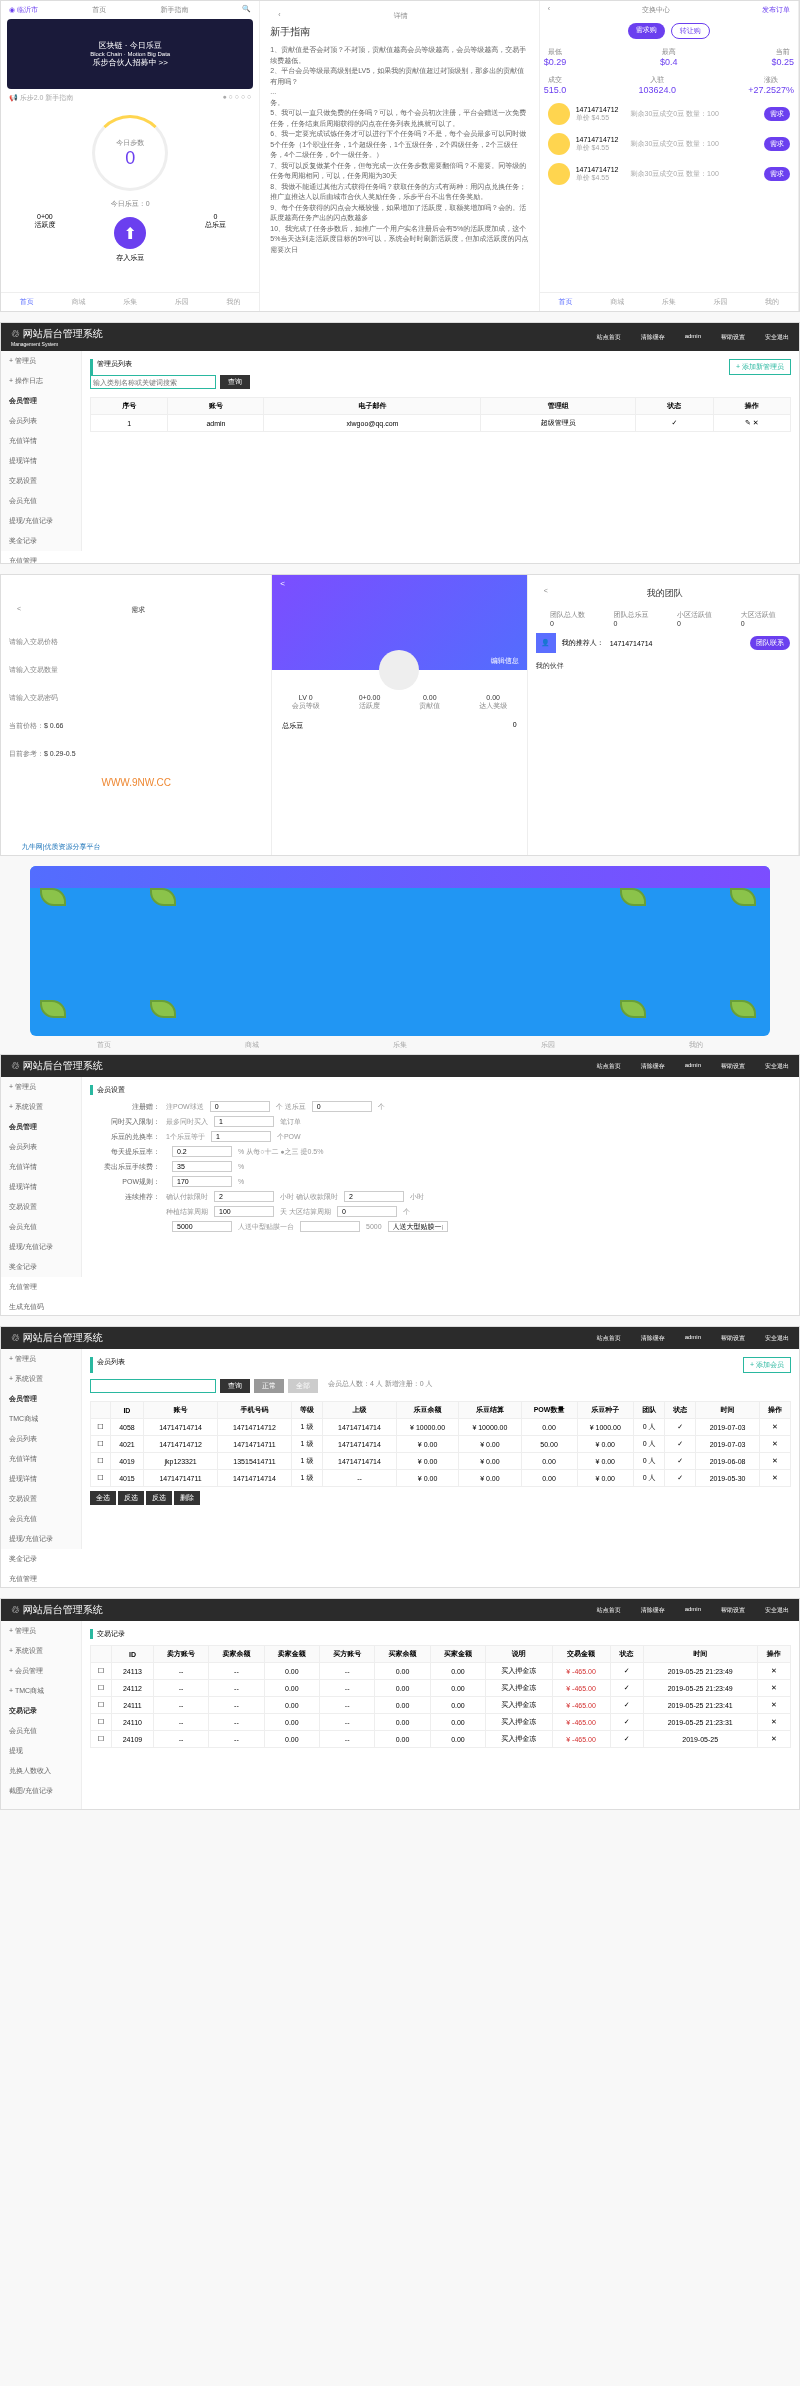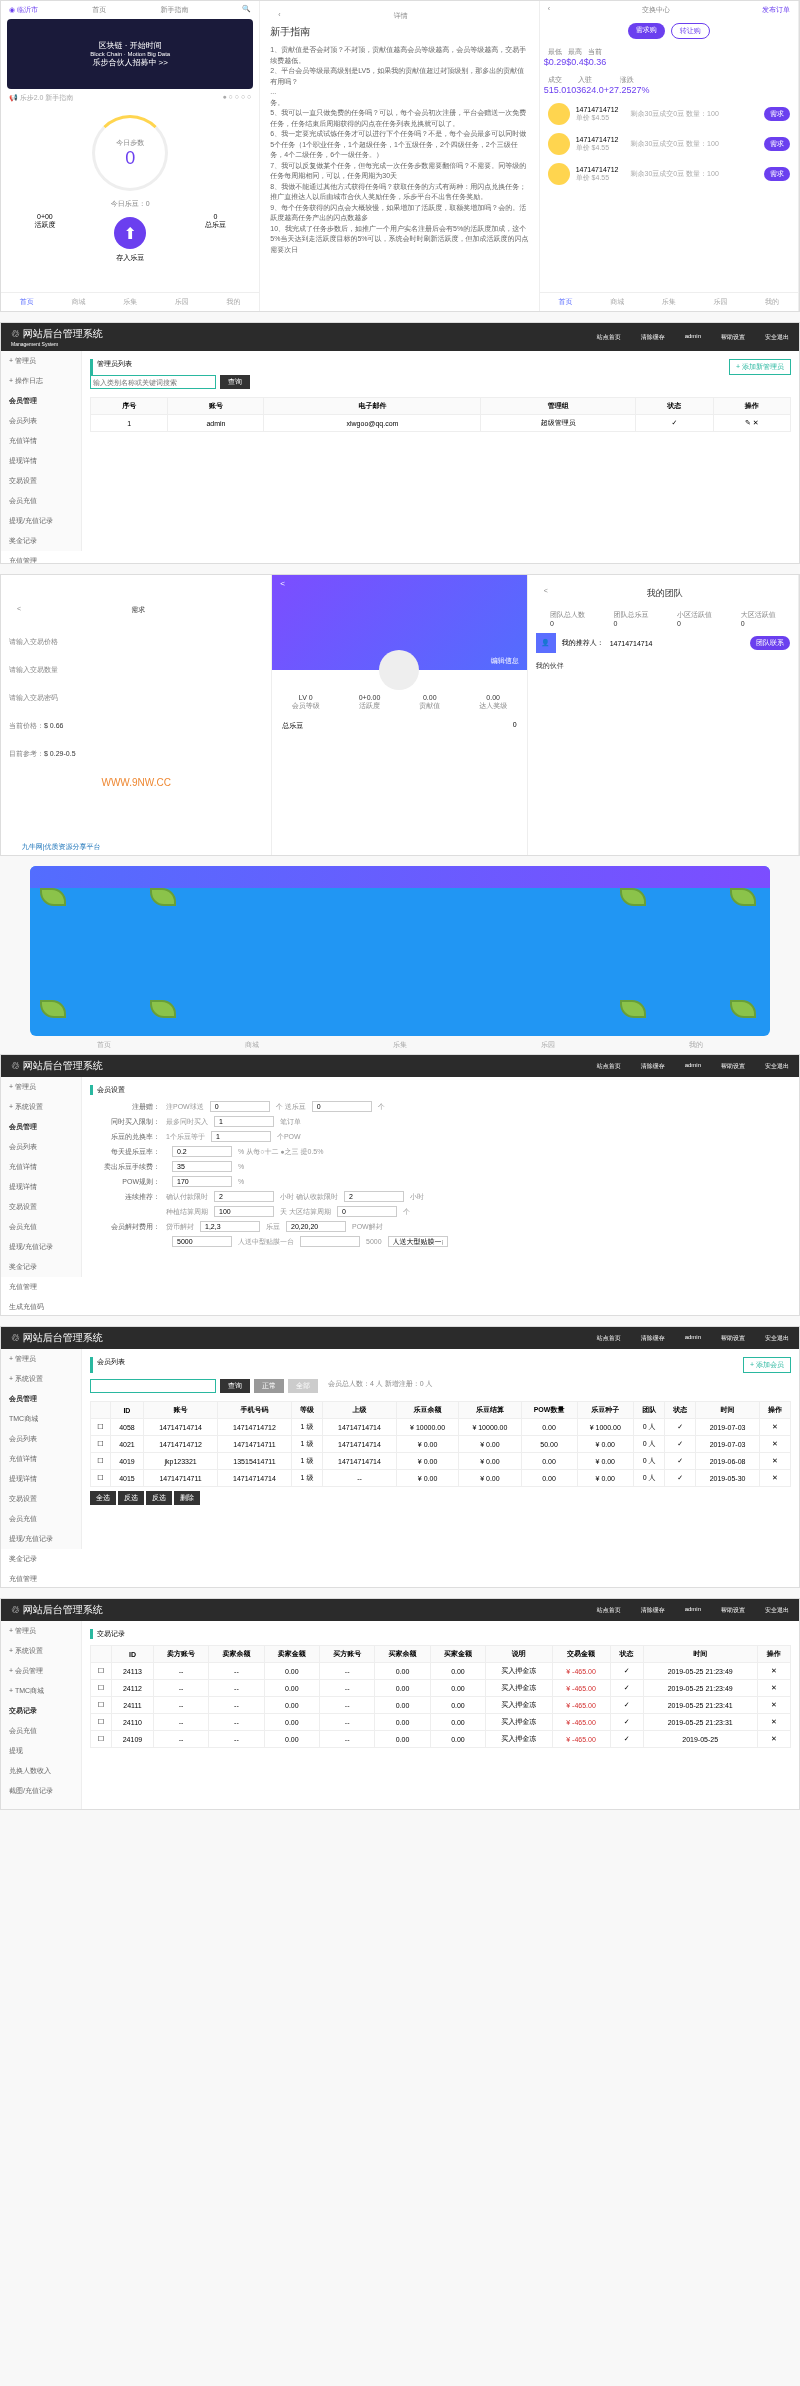--- a/index.html
+++ b/index.html
@@ -18,21 +18,21 @@
 .scr1-cell{text-align:center;font-size:7px}
 .scr1-icon{width:32px;height:32px;border-radius:50%;background:#6b3fef;margin:4px auto;display:flex;align-items:center;justify-content:center;color:#fff;font-size:16px}
 .navbar{display:flex;justify-content:space-around;position:absolute;bottom:0;left:0;right:0;padding:4px 0;border-top:1px solid #eee}
 .navbar div{font-size:7px;color:#aaa;text-align:center}
 .navbar div:first-child{color:#5b6eff}
 .scr2{padding:6px 10px;font-size:7px;color:#666;overflow:hidden}
 .scr2-title{color:#333;font-size:10px;margin-bottom:6px}
 .scr3-tabs{display:flex;justify-content:center;gap:6px;padding:4px;font-size:7px}
 .scr3-tabs span{padding:2px 8px;border-radius:8px;background:#6b3fef;color:#fff}
 .scr3-tabs span.out{background:#fff;color:#6b3fef;border:1px solid #6b3fef}
-.scr3-nums{display:flex;justify-content:flex-start;padding:4px}
+.scr3-nums{display:flex;justify-content:space-between;padding:4px}
 .scr3-nums div{text-align:center;font-size:7px;color:#888}
 .scr3-nums .val{color:#6b3fef;font-size:9px}
 .scr3-item{display:flex;align-items:center;padding:4px 8px;gap:6px;font-size:7px}
 .scr3-avatar{width:22px;height:22px;border-radius:50%;background:#ffd54f}
 .scr3-btn{margin-left:auto;background:#6b3fef;color:#fff;padding:2px 6px;border-radius:8px}
 
 .p2{height:240px}
 .darkbar{background:#2b2b2b;color:#fff;display:flex;align-items:center;padding:4px 10px;font-size:8px}
 .darkbar .logo{font-size:10px;margin-right:auto}
 .darkbar .icons{display:flex;gap:20px}
@@ -85,21 +85,21 @@
 
 <div class="panel p1">
   <div class="screen">
     <div class="topbar">
       <span class="loc">◉ <span>临沂市</span></span>
       <span>首页</span>
       <span>新手指南</span>
       <span>🔍</span>
     </div>
     <div class="scr1-banner">
-      <div>区块链 · 开始时间</div>
+      <div>区块链 · 今日乐豆</div>
       <div style="font-size:6px">Block Chain · Motion Big Data</div>
       <div><span>乐步合伙人招募中</span> <span>&gt;&gt;</span></div>
     </div>
     <div class="scr1-sub">
       <span>📢 <span>乐步2.0 新手指南</span></span>
       <span>● ○ ○ ○ ○</span>
     </div>
     <div class="scr1-circle">
       <div class="lab">今日步数</div>
       <div class="num">0</div>
@@ -158,21 +158,21 @@
         <div>
           <div>最低</div>
           <div class="val">$0.29</div>
         </div>
         <div>
           <div>最高</div>
           <div class="val">$0.4</div>
         </div>
         <div>
           <div>当前</div>
-          <div class="val">$0.36</div>
+          <div class="val">$0.25</div>
         </div>
       </div>
     <div class="scr3-nums" id="scr3nums2">
         <div>
           <div>成交</div>
           <div class="val">515.0</div>
         </div>
         <div>
           <div>入驻</div>
           <div class="val">103624.0</div>
@@ -459,28 +459,20 @@
             <input value="2" style="">
             <span>小时</span>
           </div>
           <div class="form-row">
             <label></label>
             <span>种植结算周期</span>
             <input value="100" style="">
             <span>天 大区结算周期</span>
             <input value="0" style="">
             <span>个</span>
-          </div>
-          <div class="form-row">
-            <label>会员解封费用：</label>
-            <span>贷币解封</span>
-            <input value="1,2,3" style="">
-            <span>乐豆</span>
-            <input value="20,20,20" style="">
-            <span>POW解封</span>
           </div>
           <div class="form-row">
             <label></label>
             <span></span>
             <input value="5000" style="">
             <span>人送中型贴膜一台</span>
             <input value="" style="">
             <span>5000</span>
             <input value="人送大型贴膜一台" style="">
           </div>

